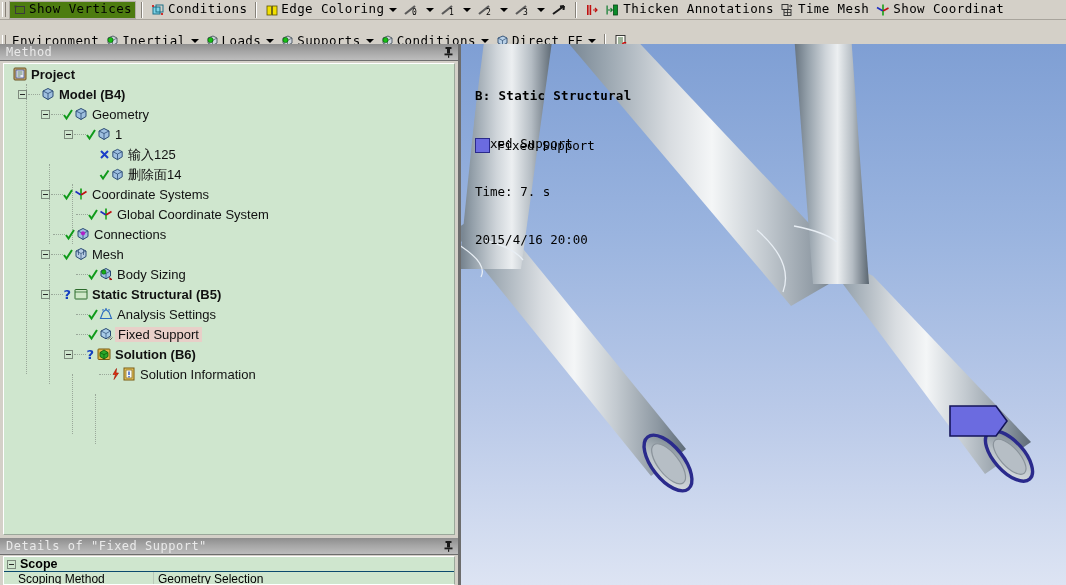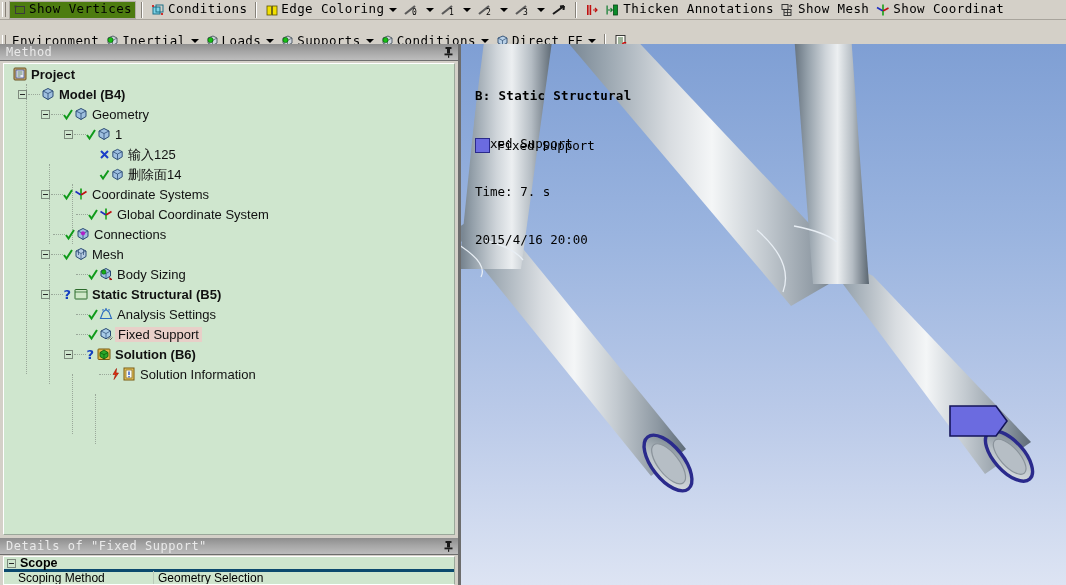--- a/index.html
+++ b/index.html
@@ -123,21 +123,21 @@
   }
   #details-grid {
     position: absolute; left: 3px; top: 18px;
     width: 452px; height: 29px;
     background: #cfe6ce;
     border: 1px solid #ffffff;
     border-right-color: #9aa89a;
     overflow: hidden;
     font-size: 12px;
   }
-  .dg-row { display: flex; height: 15px; align-items: center; border-bottom: 3px solid #0c4a6e; }
+  .dg-row { display: flex; height: 15px; align-items: center; border-bottom: 1px solid #0c4a6e; }
   .dg-row .dg-exp {
     width: 9px; height: 9px; margin: 0 4px 0 3px; flex: 0 0 auto;
     border: 1px solid #7d8a7d; background: #cfe6ce; position: relative;
     cursor: pointer;
   }
   .dg-row .dg-exp::before {
     content: ""; position: absolute; left: 1px; top: 3px;
     width: 5px; height: 1px; background: #2a2a2a;
   }
   .dg-head { font-weight: bold; font-size: 12.5px; }
@@ -280,21 +280,21 @@
       <span class="tb-label">Thicken Annotations</span>
     </div>
 
     <div class="tb-item">
       <svg class="ico" width="16" height="14" viewBox="0 0 16 14">
         <rect x="2" y="1.5" width="6" height="5" fill="none" stroke="#2a2a2a" stroke-width="0.9"></rect>
         <path d="M9 3 l3 0 M10.5 1.8 l1.6 1.2 l-1.6 1.2" stroke="#2a2a2a" stroke-width="0.9" fill="none"></path>
         <rect x="4" y="6.5" width="7" height="6" fill="none" stroke="#2a2a2a" stroke-width="0.9"></rect>
         <path d="M7.5 6.5 v6 M4 9.5 h7" stroke="#2a2a2a" stroke-width="0.8"></path>
       </svg>
-      <span class="tb-label">Show Mesh</span>
+      <span class="tb-label">Time Mesh</span>
     </div>
 
     <div class="tb-item">
       <svg class="ico" width="16" height="14" viewBox="0 0 16 14">
         <path d="M8 8 L8 1.5" stroke="#17a017" stroke-width="1.6"></path>
         <path d="M8 8 L2 4.5" stroke="#2030c0" stroke-width="1.6"></path>
         <path d="M8 8 L13.5 5" stroke="#c01010" stroke-width="1.6"></path>
         <path d="M8 8 L8 12.5" stroke="#17a017" stroke-width="1.6"></path>
       </svg>
       <span class="tb-label">Show Coordinat</span>

